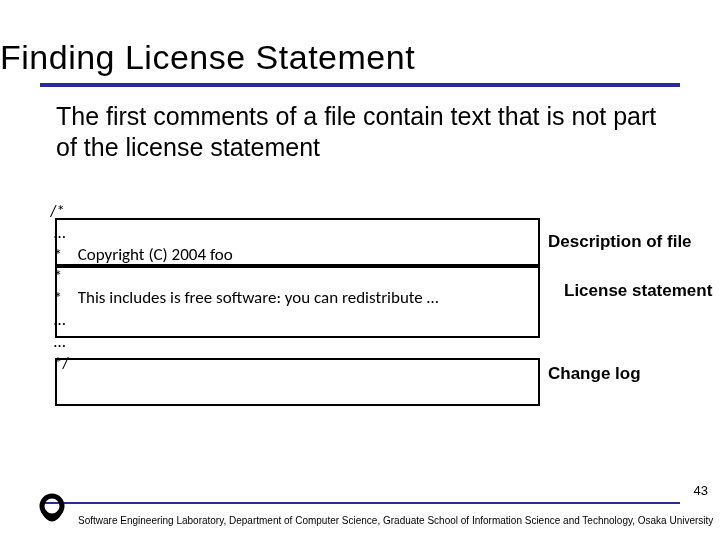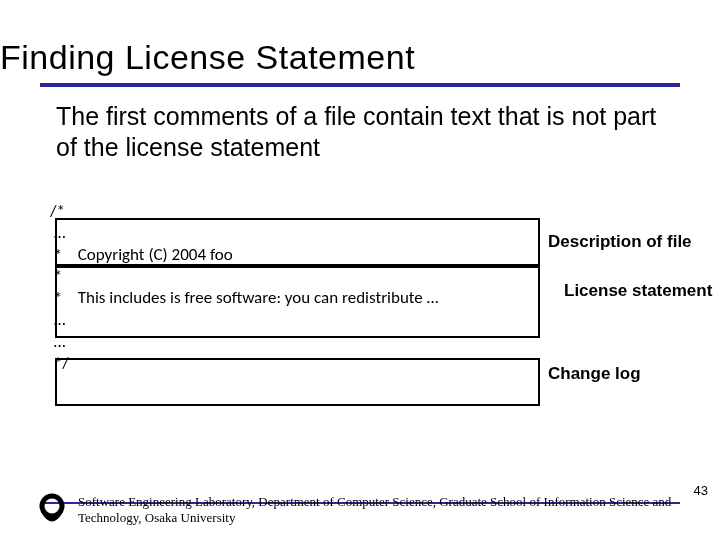--- a/index.html
+++ b/index.html
@@ -67,22 +67,22 @@
     left: 40px;
     right: 40px;
     bottom: 36px;
     height: 2px;
     background: #2a2a9a;
   }
   .footer-text {
     position: absolute;
     left: 78px;
     bottom: 14px;
-    font-size: 13px;
-    font-family: Liberation Serif, serif;
+    font-size: 10px;
+    font-family: Liberation Sans, sans-serif;
     color: #000;
   }
   .logo {
     position: absolute;
     left: 32px;
     bottom: 8px;
     width: 40px;
     height: 40px;
   }
 </style>

